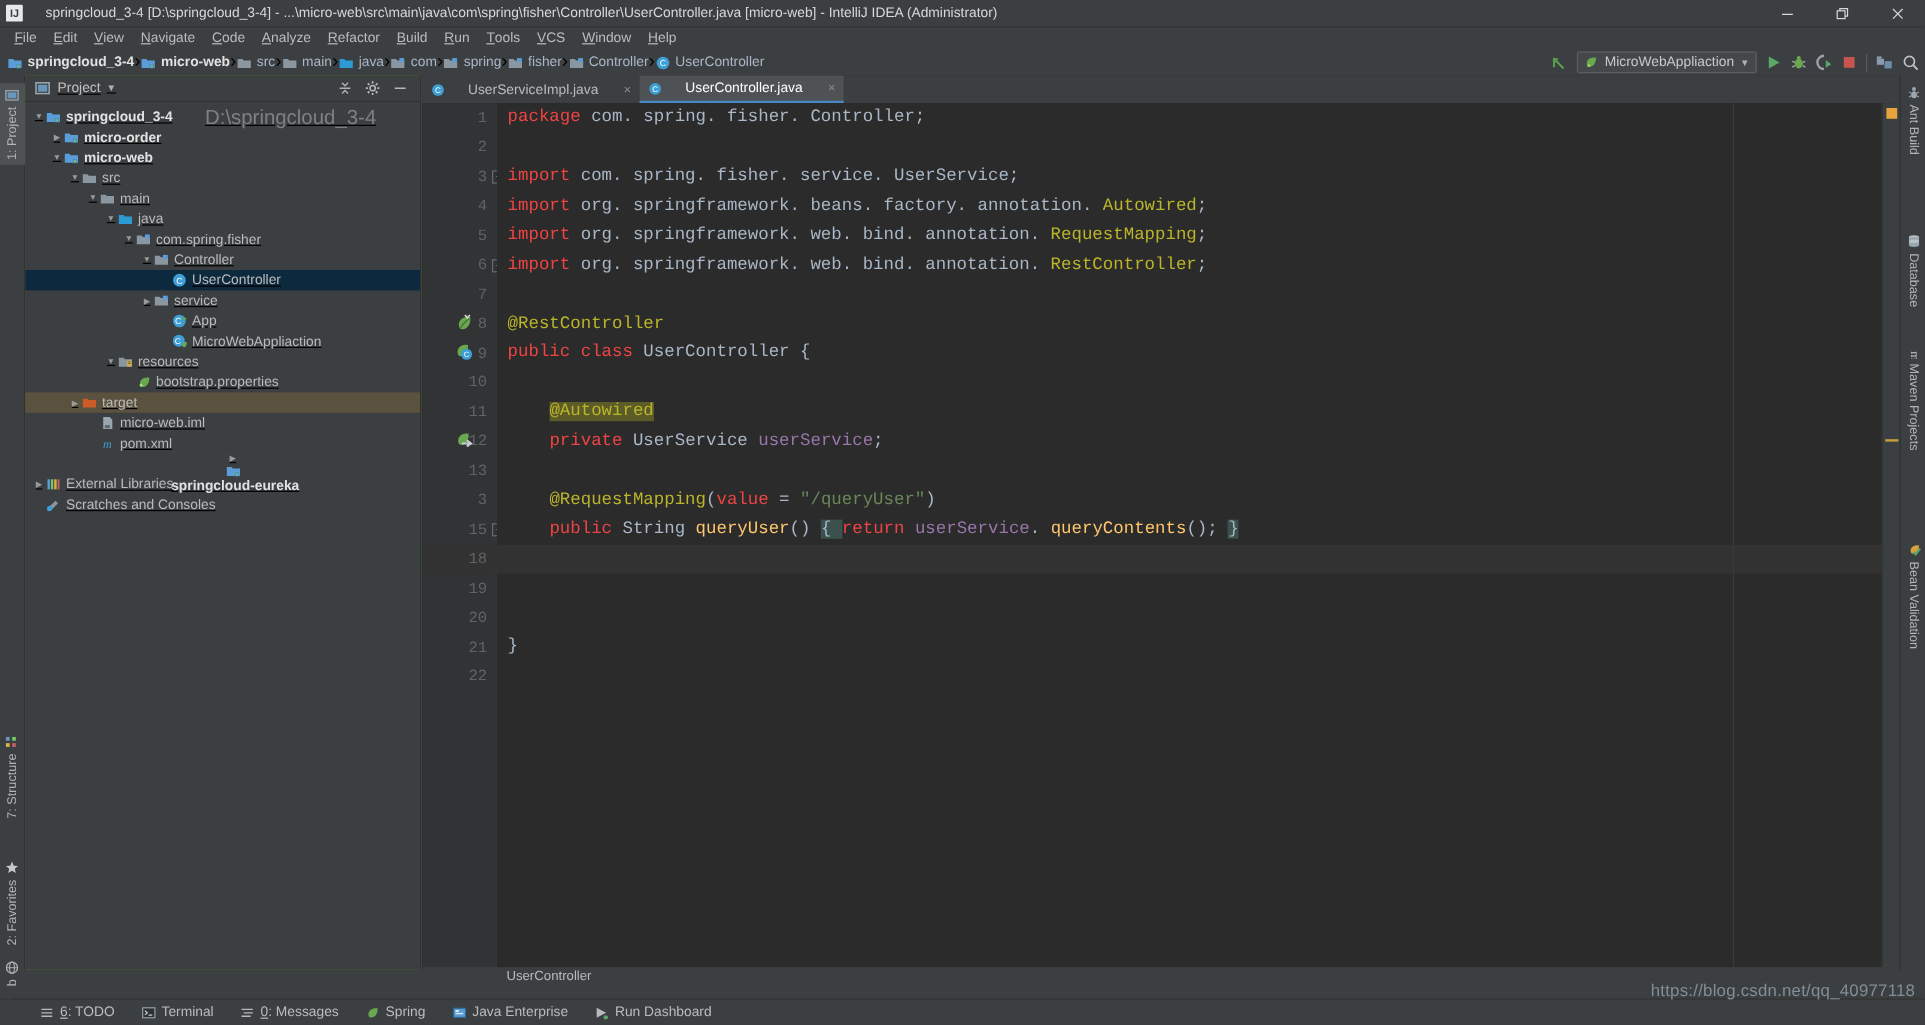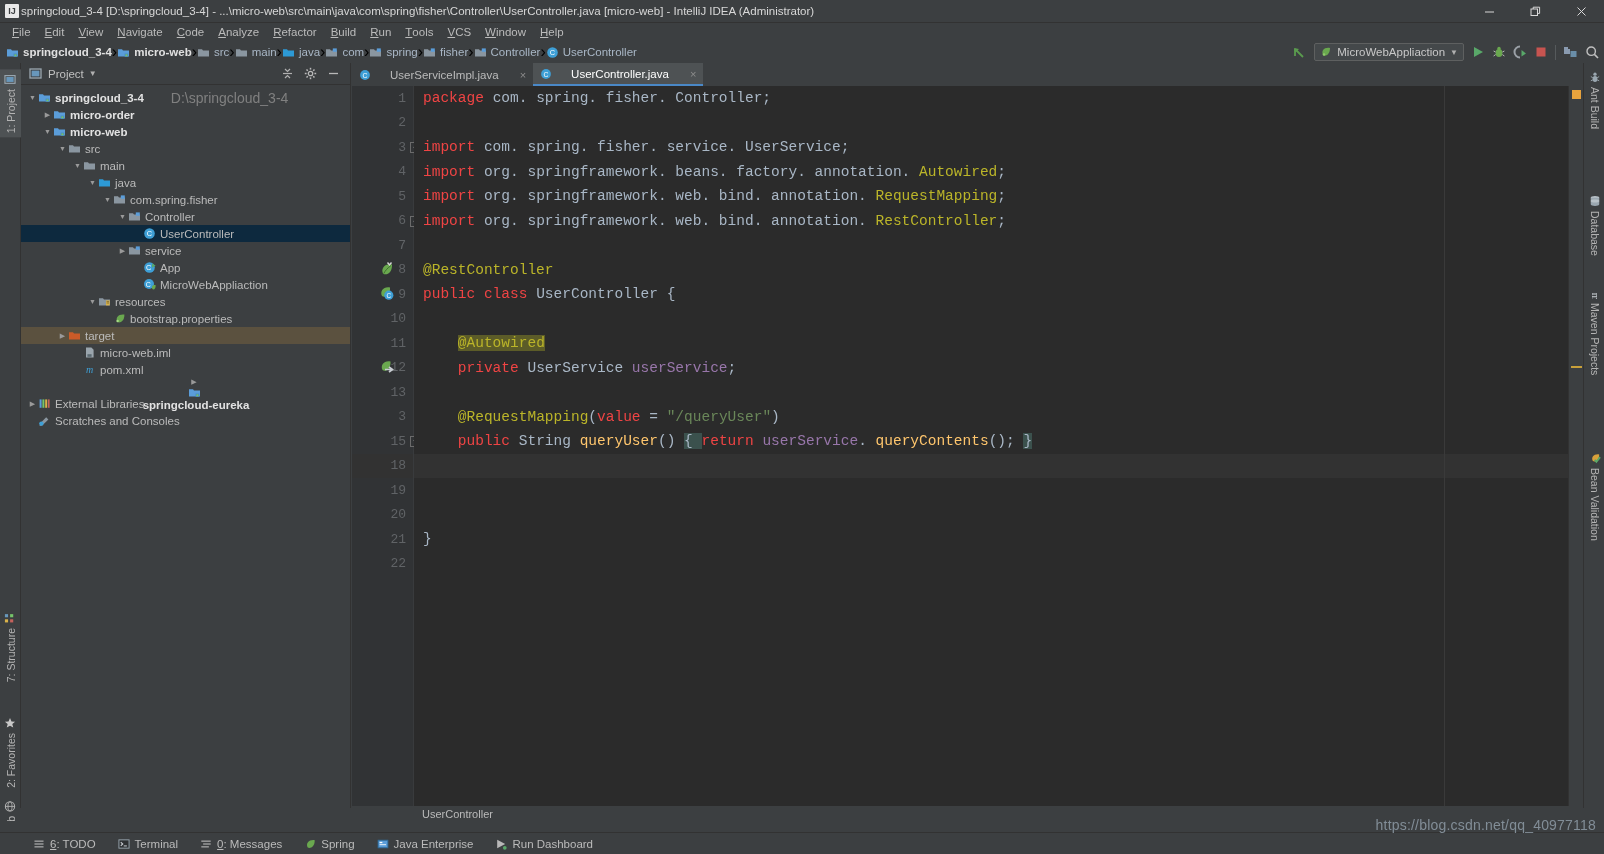--- a/index.html
+++ b/index.html
@@ -12,21 +12,21 @@
   }
   #app { position: relative; width: 1604px; height: 854px; background: #3c3f41; }
 
   
   .titlebar {
     position: absolute; top: 0; left: 0; width: 1604px; height: 23px;
     background: #3c3f41; display: flex; align-items: center;
     border-bottom: 1px solid #323232;
   }
   .title-logo {
-    width: 14px; height: 14px; margin-left: 5px; margin-right: 2px;
+    width: 14px; height: 14px; margin-left: 5px; margin-right: 19px;
     background: #e8e8e8; color: #3c3f41; font-size: 9px; font-weight: bold;
     display: flex; align-items: center; justify-content: center;
     border-radius: 1px; flex: 0 0 auto;
   }
   .title-text { font-size: 11.5px; color: #d8d8d8; white-space: nowrap; }
   .win-ctrls { position: absolute; right: 0; top: 0; height: 23px; display: flex; }
   .win-btn {
     width: 46px; height: 23px; display: flex; align-items: center; justify-content: center;
     color: #d8d8d8; font-size: 12px;
   }
@@ -88,21 +88,21 @@
   .rtab {
     position: absolute; left: 0; width: 21px;
     writing-mode: vertical-rl;
     font-size: 10.5px; color: #b4b4b4; white-space: nowrap;
     display: flex; align-items: center; gap: 4px; padding: 4px 0;
   }
 
   
   .projpanel {
     position: absolute; top: 63px; left: 21px; width: 330px; height: 745px;
-    background: #4d7c0f; border-right: 1px solid #323232;
+    background: #4d7c0f; border-right: 1px solid #323232; text-decoration: underline;
   }
   .proj-header {
     height: 22px; display: flex; align-items: center; padding: 0 4px;
     background: #3c3f41; border-bottom: 1px solid #323232;
   }
   .proj-title { font-size: 11.5px; color: #c0c0c0; margin-left: 6px; }
   .proj-caret { margin-left: 5px; color: #b0b0b0; font-size: 8px; }
   .proj-tools { margin-left: auto; display: flex; align-items: center; gap: 10px; padding-right: 6px; }
 
   .tree { padding-top: 4px; background: #3c3f41; height: 723px; overflow: hidden; }
@@ -111,21 +111,21 @@
     color: #bbbbbb; white-space: nowrap; padding-right: 4px;
   }
   .trow.sel { background: #0d293e; }
   .trow.hl { background: #5b513f; }
   .twist {
     width: 11px; flex: 0 0 auto; display: flex; align-items: center; justify-content: center;
     color: #9a9a9a; font-size: 7px;
   }
   .tlabel { margin-left: 4px; }
   .tlabel.b { font-weight: bold; color: #e2e2e2; }
-  .tpath { margin-left: 7px; color: #808080; font-size: 14px; padding-left: 20px; }
+  .tpath { margin-left: 7px; color: #808080; font-size: 17px; padding-left: 20px; }
 
   
   .editor {
     position: absolute; top: 63px; left: 352px; width: 1231px; height: 745px;
     background: #2b2b2b;
   }
   .tabbar { height: 23px; background: #3c3f41; display: flex; align-items: flex-end; }
   .etab {
     height: 23px; display: flex; align-items: center; gap: 19px;
     padding: 0 7px; font-size: 11.5px; color: #bbbbbb; white-space: nowrap;

